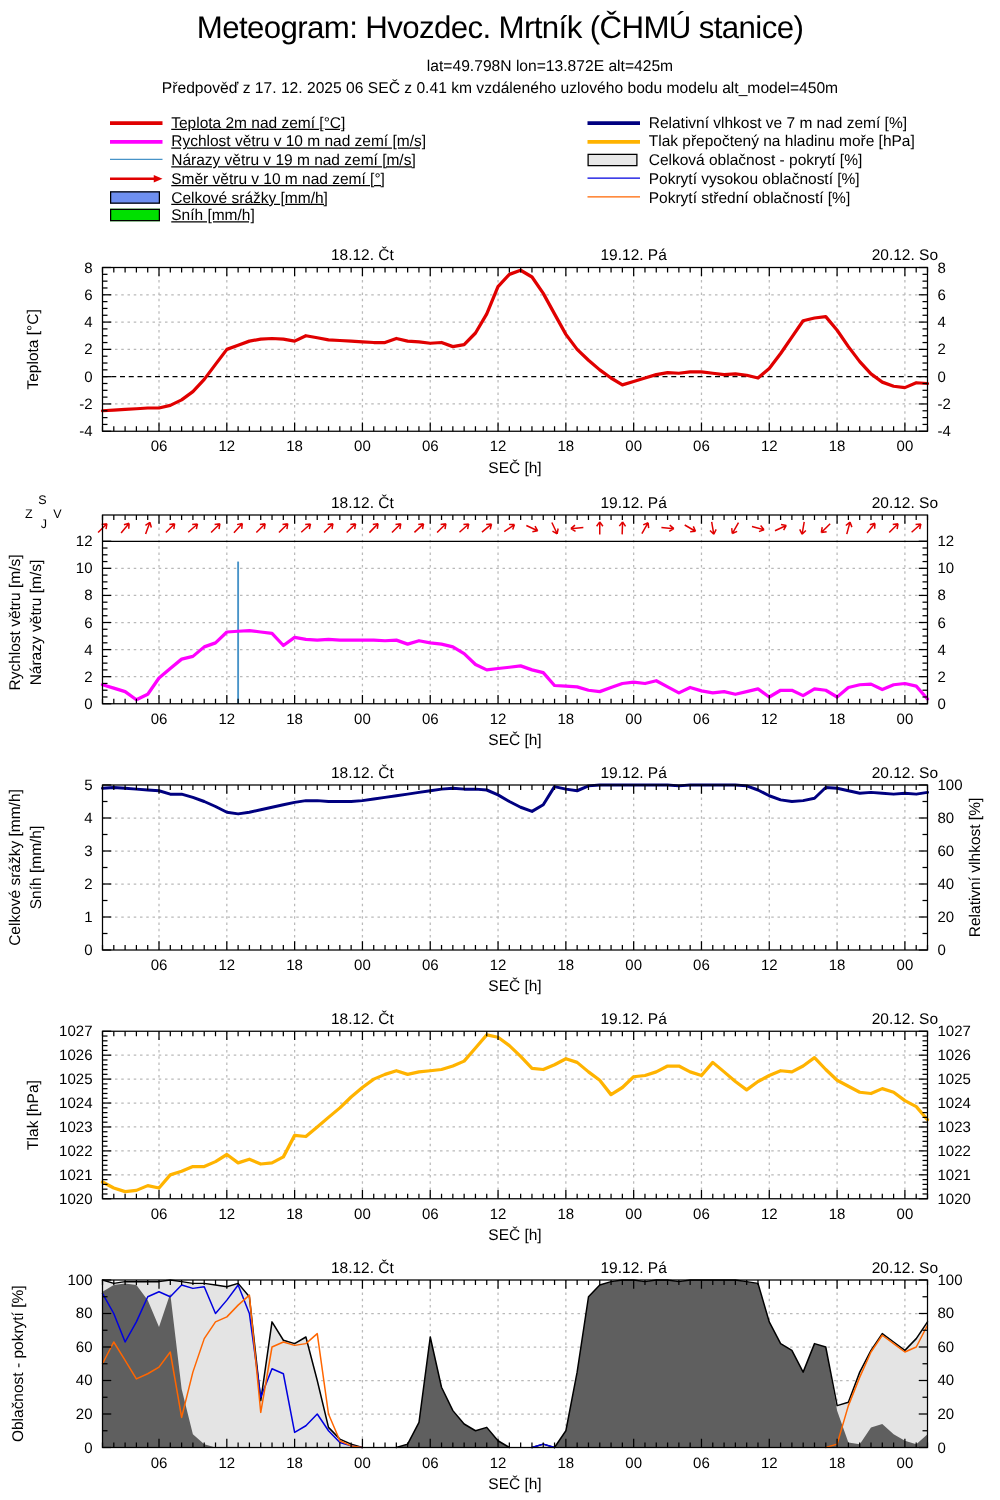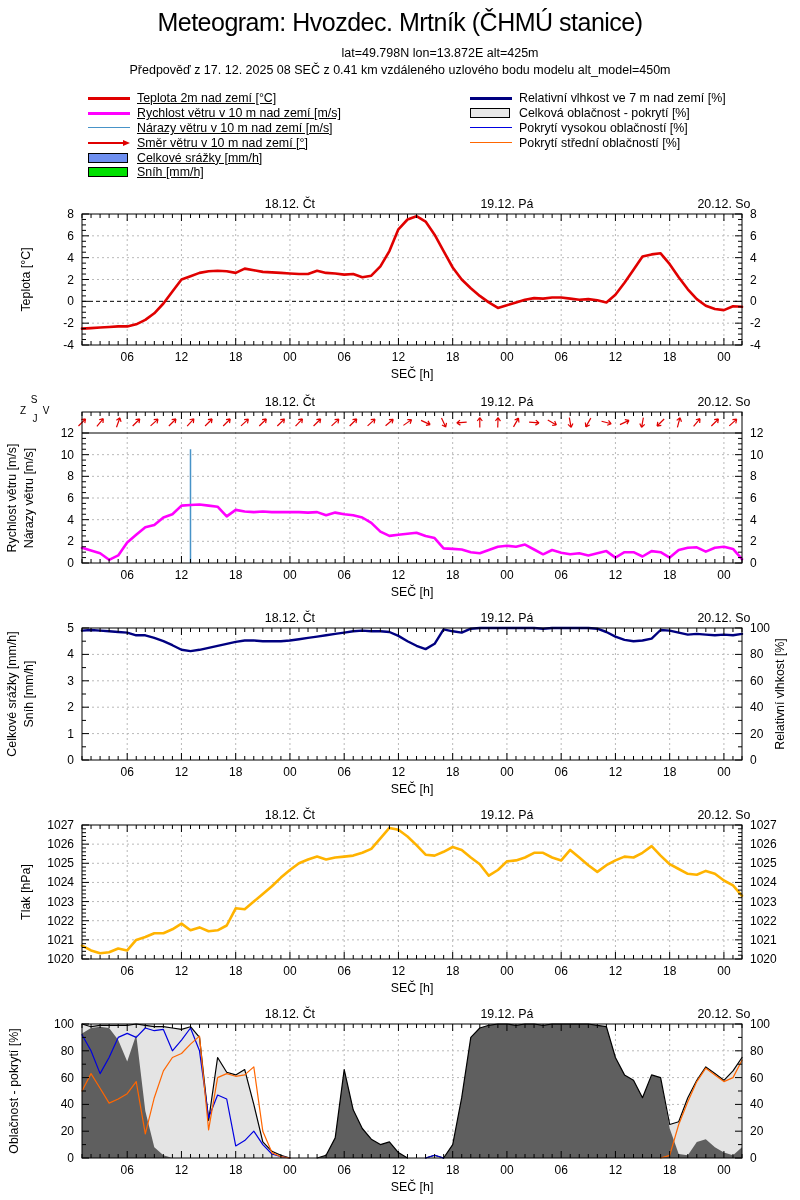--- a/index.html
+++ b/index.html
@@ -28,40 +28,40 @@
   #charts .daylabel{font-size:12.4px;}
   #charts .axlabel{font-size:12.4px;}
   #charts .warrow{stroke-width:1.2;fill:none;}
   #charts .compass{font-size:10px;}
 </style>
 </head>
 <body>
 
 <div class="hdr title">Meteogram: Hvozdec. Mrtník (ČHMÚ stanice)</div>
 <div class="hdr sub1">lat=49.798N lon=13.872E alt=425m</div>
-<div class="hdr sub2">Předpověď z 17. 12. 2025 08 SEČ z 0.41 km vzdáleného uzlového bodu modelu alt_model=450m</div>
+<div class="hdr sub2">Předpověď z 17. 12. 2025 06 SEČ z 0.41 km vzdáleného uzlového bodu modelu alt_model=450m</div>
 
 <div class="legend-col" id="legend-left">
     <div class="leg-row">
       <span class="leg-swatch">
         <span class="leg-line" style="border-top-width: 3px; border-top-color: rgb(224, 0, 0);"></span>
       </span>
       <span class="leg-label">Teplota 2m nad zemí [°C]</span>
     </div>
     <div class="leg-row">
       <span class="leg-swatch">
         <span class="leg-line" style="border-top-width: 3px; border-top-color: rgb(255, 0, 255);"></span>
       </span>
       <span class="leg-label">Rychlost větru v 10 m nad zemí [m/s]</span>
     </div>
     <div class="leg-row">
       <span class="leg-swatch">
         <span class="leg-line" style="border-top-width: 1.5px; border-top-color: rgb(71, 147, 200);"></span>
       </span>
-      <span class="leg-label">Nárazy větru v 10 m nad zemí [m/s]</span>
+      <span class="leg-label">Nárazy větru v 19 m nad zemí [m/s]</span>
     </div>
     <div class="leg-row">
       <span class="leg-swatch">
         <span class="leg-arrow">
           <span class="shaft" style="background: rgb(224, 0, 0);"></span>
           <span class="head" style="border-left-color: rgb(224, 0, 0);"></span>
         </span>
       </span>
       <span class="leg-label">Směr větru v 10 m nad zemí [°]</span>
     </div>
@@ -77,20 +77,26 @@
       </span>
       <span class="leg-label">Sníh [mm/h]</span>
     </div>
   </div>
 <div class="legend-col" id="legend-right">
     <div class="leg-row">
       <span class="leg-swatch">
         <span class="leg-line" style="border-top-width: 3px; border-top-color: rgb(0, 0, 128);"></span>
       </span>
       <span class="leg-label">Relativní vlhkost ve 7 m nad zemí [%]</span>
+    </div>
+    <div class="leg-row">
+      <span class="leg-swatch">
+        <span class="leg-line" style="border-top-width: 3px; border-top-color: rgb(255, 179, 0);"></span>
+      </span>
+      <span class="leg-label">Tlak přepočtený na hladinu moře [hPa]</span>
     </div>
     <div class="leg-row">
       <span class="leg-swatch">
         <span class="leg-box" style="background: rgb(232, 232, 232); border: 1px solid rgb(0, 0, 0);"></span>
       </span>
       <span class="leg-label">Celková oblačnost - pokrytí [%]</span>
     </div>
     <div class="leg-row">
       <span class="leg-swatch">
         <span class="leg-line" style="border-top-width: 1.5px; border-top-color: rgb(0, 0, 224);"></span>

